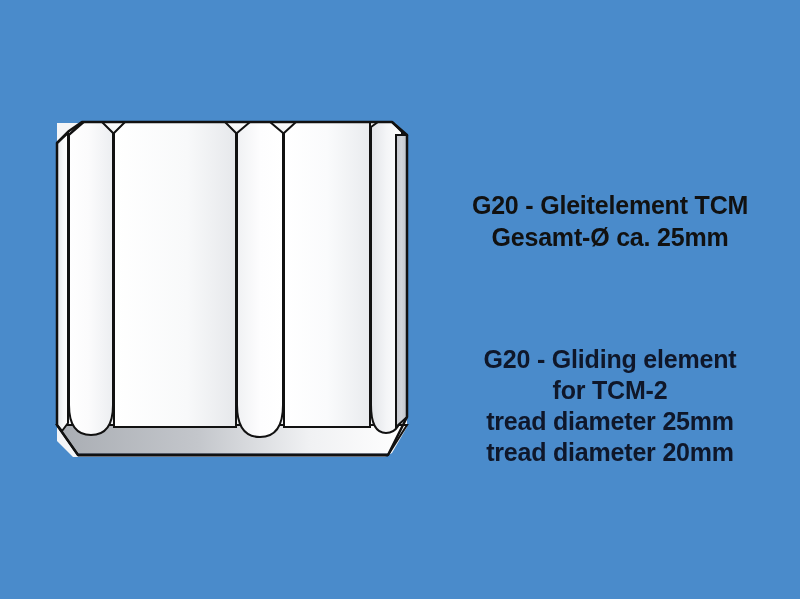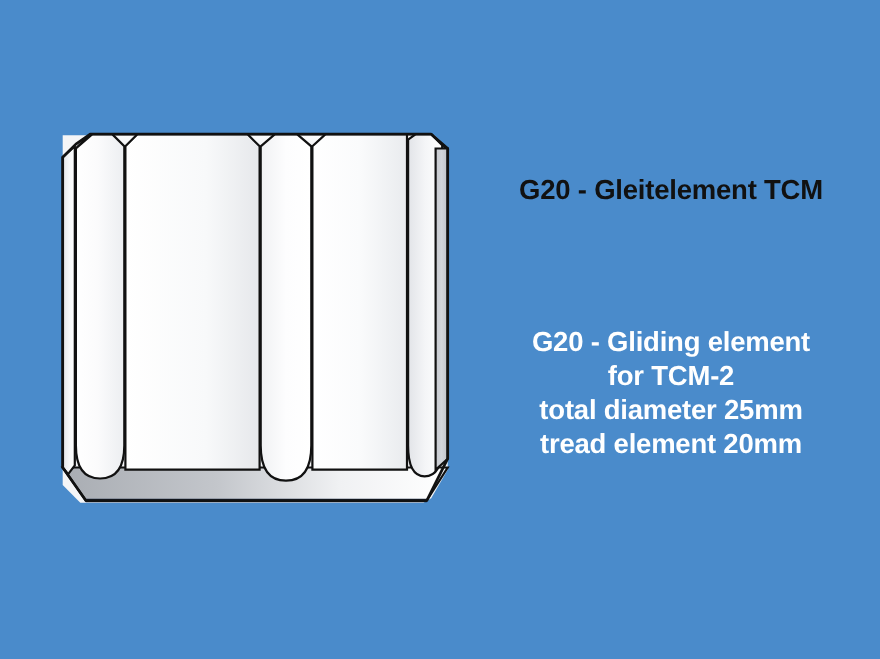--- a/index.html
+++ b/index.html
@@ -21,36 +21,37 @@
   #product-figure {
     position: absolute;
     left: 40px;
     top: 105px;
     width: 370px;
     height: 375px;
   }
   .text-block {
     position: absolute;
     text-align: center;
+    margin-top: 32px;
   }
   #german-spec-block {
     left: 420px;
     top: 157px;
     width: 380px;
     color: #111111;
     font-size: 25px;
     font-weight: bold;
     line-height: 32px;
     letter-spacing: -0.2px;
   }
   #english-spec-block {
     left: 420px;
-    top: 296px;
+    top: 312px;
     width: 380px;
-    color: #ffffff;
+    color: #0f172a;
     font-size: 25px;
     font-weight: bold;
     line-height: 31px;
     letter-spacing: -0.2px;
   }
   .spec-line {
     display: block;
     white-space: nowrap;
   }
 </style>
@@ -154,22 +155,23 @@
       </g>
 
       <g>
         <path d="M 17 38 L 29 26 L 42 17 L 352 17 L 367 30 L 367 312 L 348 350 L 38 350 L 17 320 Z" fill="none" stroke="#111111" stroke-width="2.5" stroke-linejoin="round"></path>
       </g>
     </svg>
   </div>
 
   <div id="german-spec-block" class="text-block">
     <span class="spec-line">G20 - Gleitelement TCM</span>
+    <span class="spec-line">Gesamt-Ø ca. 25mm</span>
   </div>
 
   <div id="english-spec-block" class="text-block">
     <span class="spec-line">G20 - Gliding element</span>
     <span class="spec-line">for TCM-2</span>
-    <span class="spec-line">total diameter 25mm</span>
-    <span class="spec-line">tread element 20mm</span>
+    <span class="spec-line">tread diameter 25mm</span>
+    <span class="spec-line">tread diameter 20mm</span>
   </div>
 
 </div>
 
 </body></html>

